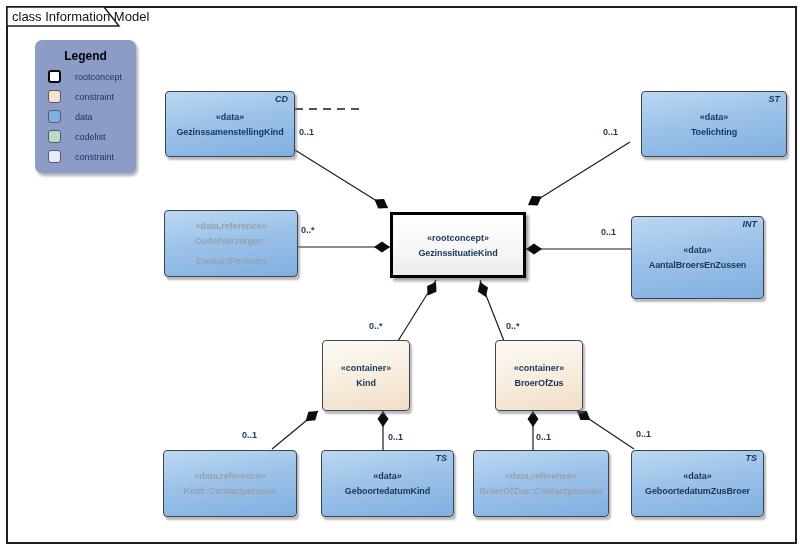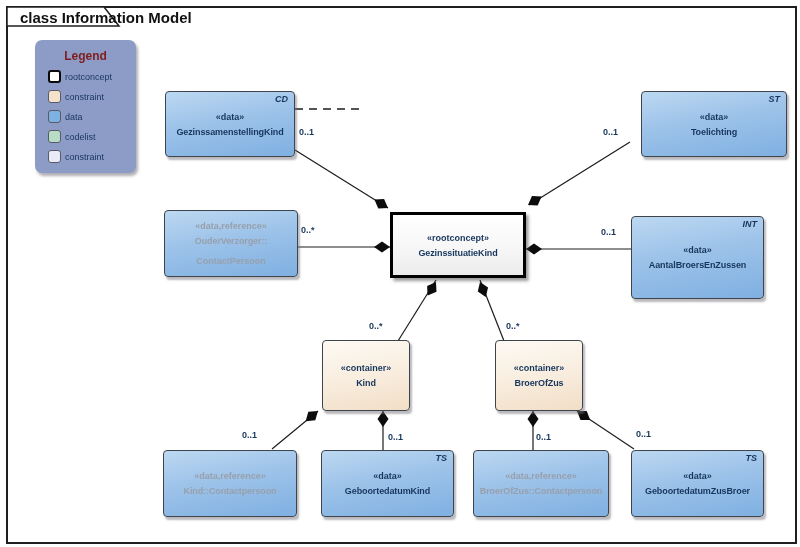--- a/index.html
+++ b/index.html
@@ -1,27 +1,27 @@
 <!DOCTYPE html>
 <html><head>
 <meta charset="utf-8">
 <style>
   html,body{margin:0;padding:0;background:#fff;}
   #stage{position:relative;width:800px;height:547px;background:#ffffff;overflow:hidden;
          font-family:"Liberation Sans",sans-serif;}
   #frame{position:absolute;left:6px;top:6px;width:787px;height:534px;border:2px solid #1f1f1f;}
   #edgelayer{position:absolute;left:0;top:0;width:800px;height:547px;}
-  #tab-label{position:absolute;left:20px;top:9px;font-size:15px;font-weight:bold;color:#111;}
+  #tab-label{position:absolute;left:12px;top:9px;font-size:13px;font-weight:normal;color:#111;}
 
   
   #legend{position:absolute;left:35px;top:40px;width:101px;height:133px;background:#8d9cc7;
           border-radius:7px;box-shadow:2px 3px 3px rgba(110,110,120,.55);}
-  #legend .ltitle{text-align:center;margin-top:9px;font-size:12px;font-weight:bold;color:#7f1d1d;}
+  #legend .ltitle{text-align:center;margin-top:9px;font-size:12px;font-weight:bold;color:#000000;}
   #legend .litems{margin:7px 0 0 13px;display:flex;flex-direction:column;gap:7px;}
-  .litem{display:flex;align-items:center;gap:4px;}
+  .litem{display:flex;align-items:center;gap:14px;}
   .swatch{width:13px;height:13px;border-radius:3px;border:1px solid #5a5a66;box-sizing:border-box;flex:0 0 auto;}
   .swatch.root{border:2.5px solid #0a0a0a;background:#fff;}
   .litem span.llabel{font-size:9px;color:#17365d;}
 
   
   .node{position:absolute;box-sizing:border-box;border:1px solid #3f444c;border-radius:4px;
         box-shadow:2px 3px 2px rgba(115,115,125,.5);
         display:flex;flex-direction:column;align-items:center;justify-content:center;
         text-align:center;color:#17365d;}
   .node .stereo{font-size:9px;font-weight:bold;line-height:12px;}

